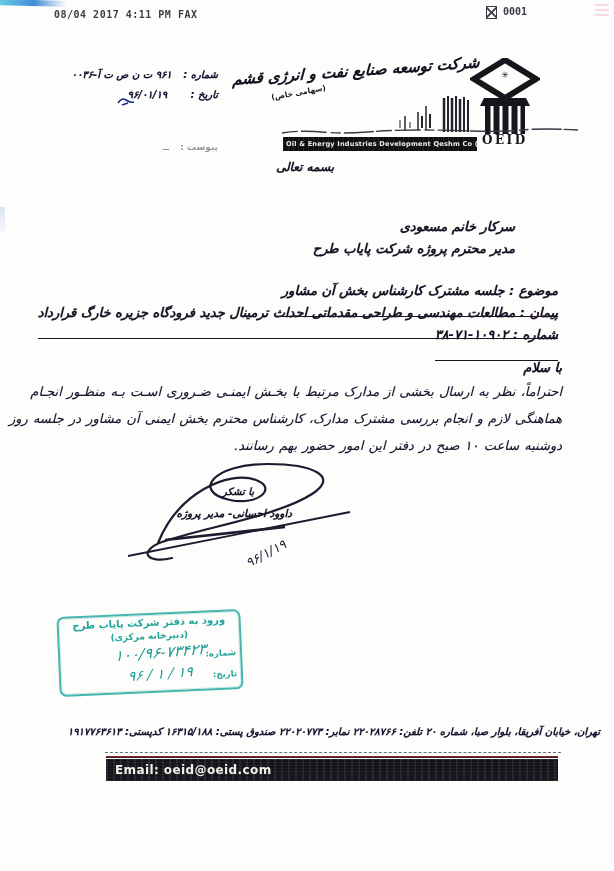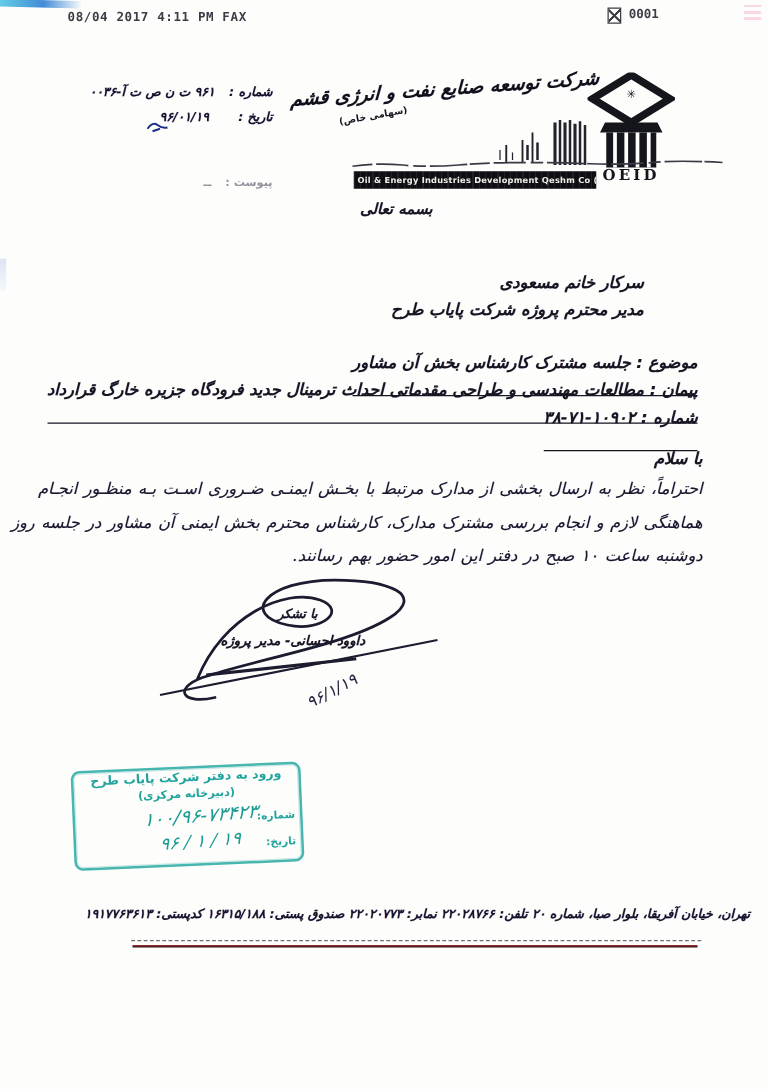--- a/index.html
+++ b/index.html
@@ -37,21 +37,21 @@
   .oeid{left:482px;top:133px;font-family:"DejaVu Serif",serif;font-size:12px;font-weight:bold;letter-spacing:2.5px;color:#14141c;text-align:right;}
 
   
   .ref-line{right:396px;font-size:10px;font-weight:bold;color:#13132b;}
   .ref-line bdo{margin-right:8px;font-weight:bold;}
   .ref-num{top:69px;}
   .ref-date{top:89px;}
   .ref-date bdo{margin-right:20px;}
   .ref-att{top:142px;font-size:9px;opacity:.45;}
 
-  .besmellah{right:268px;top:160px;font-size:12px;font-weight:bold;}
+  .besmellah{right:280px;top:160px;font-size:12px;font-weight:bold;}
 
   .rcpt1{right:99px;top:219px;font-size:13px;font-weight:bold;}
   .rcpt2{right:99px;top:241px;font-size:13px;font-weight:bold;}
 
   .subj{right:56px;font-size:13px;font-weight:bold;border-bottom:1.3px solid #15151f;padding-bottom:18px;}
   .subj1{top:283px;}
   .subj2{top:305px;}
   .subj3{top:327px;}
 
   .salut{right:52px;top:360px;font-size:13px;font-weight:bold;}
@@ -188,14 +188,15 @@
     <div class="st-sub" lang="fa">(دبیرخانه مرکزی)</div>
     <span class="st-lbl st-lbl1" lang="fa">شماره:</span>
     <bdo dir="ltr" class="st-val1 hw">۱۰۰/۹۶-۷۳۴۲۳</bdo>
     <span class="st-lbl st-lbl2" lang="fa">تاریخ:</span>
     <bdo dir="ltr" class="st-val2 hw">۹۶ / ۱ / ۱۹</bdo>
   </div>
 
   <div class="abs fa scan addr" lang="fa">تهران، خیابان آفریقا، بلوار صبا، شماره ۲۰ تلفن: ۲۲۰۲۸۷۶۶ نمابر: ۲۲۰۲۰۷۷۳ صندوق پستی: ۱۶۳۱۵/۱۸۸ کدپستی: ۱۹۱۷۷۶۳۶۱۳</div>
   <div class="abs dash-rule"></div>
   <div class="abs red-line"></div>
+  <div class="abs email-bar">Email: oeid@oeid.com</div>
 
 </div>
 
 </body></html>

